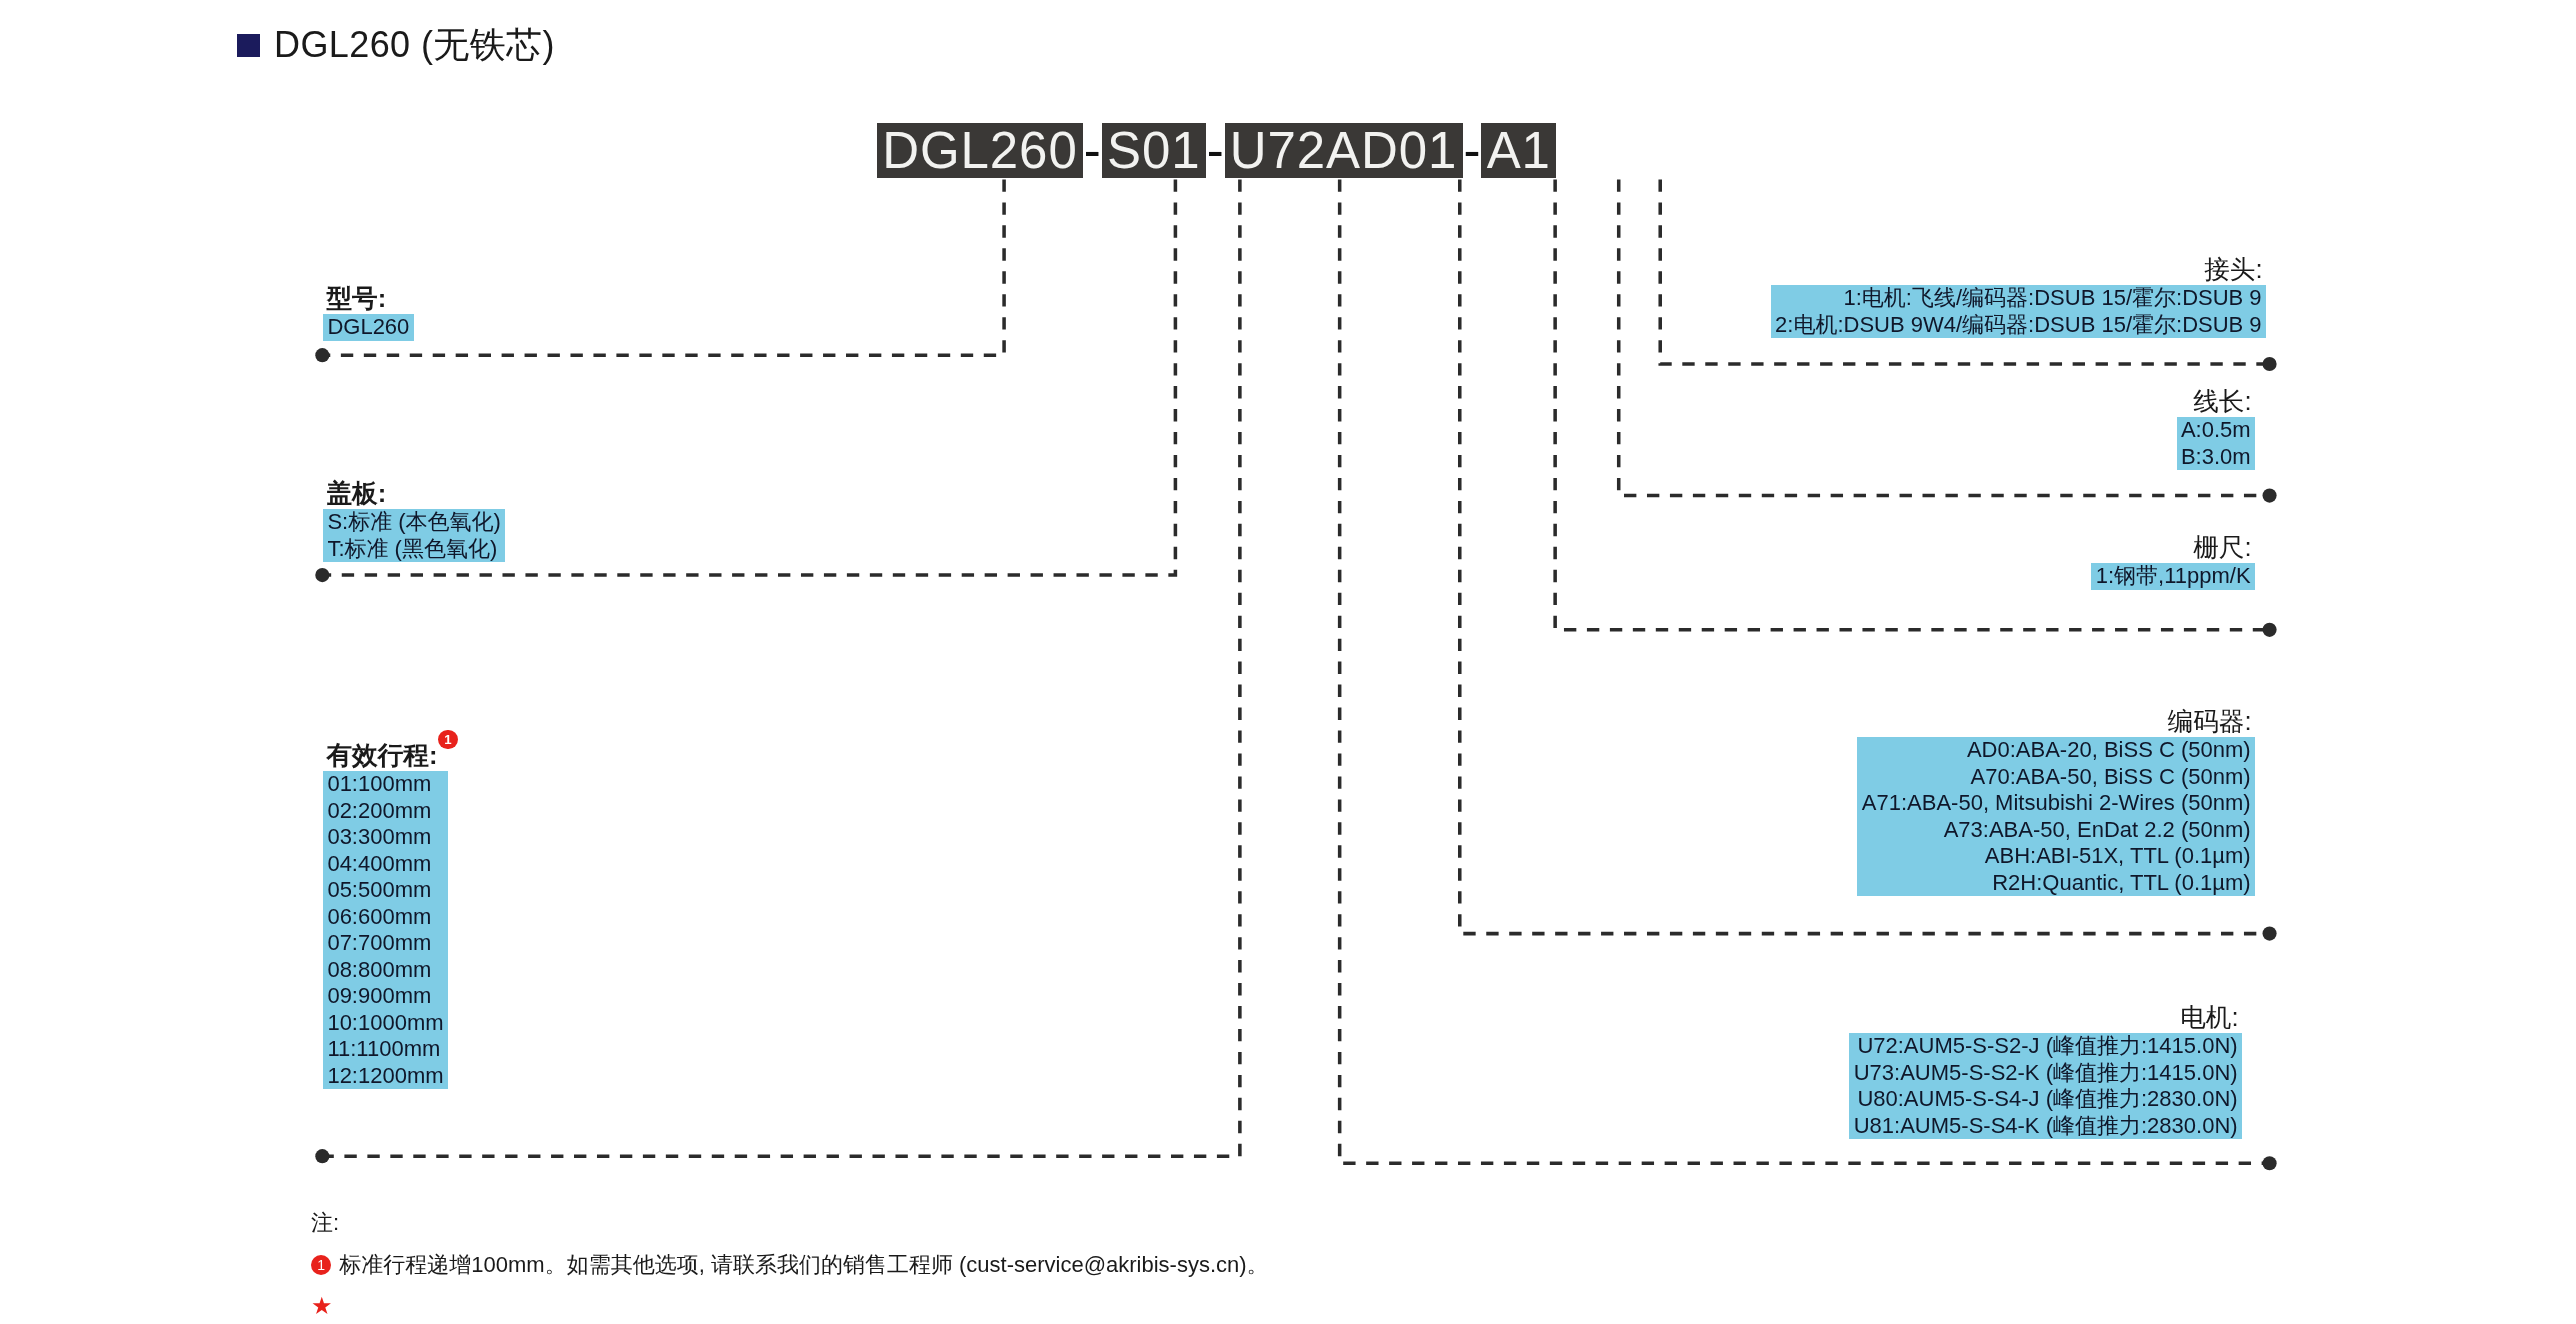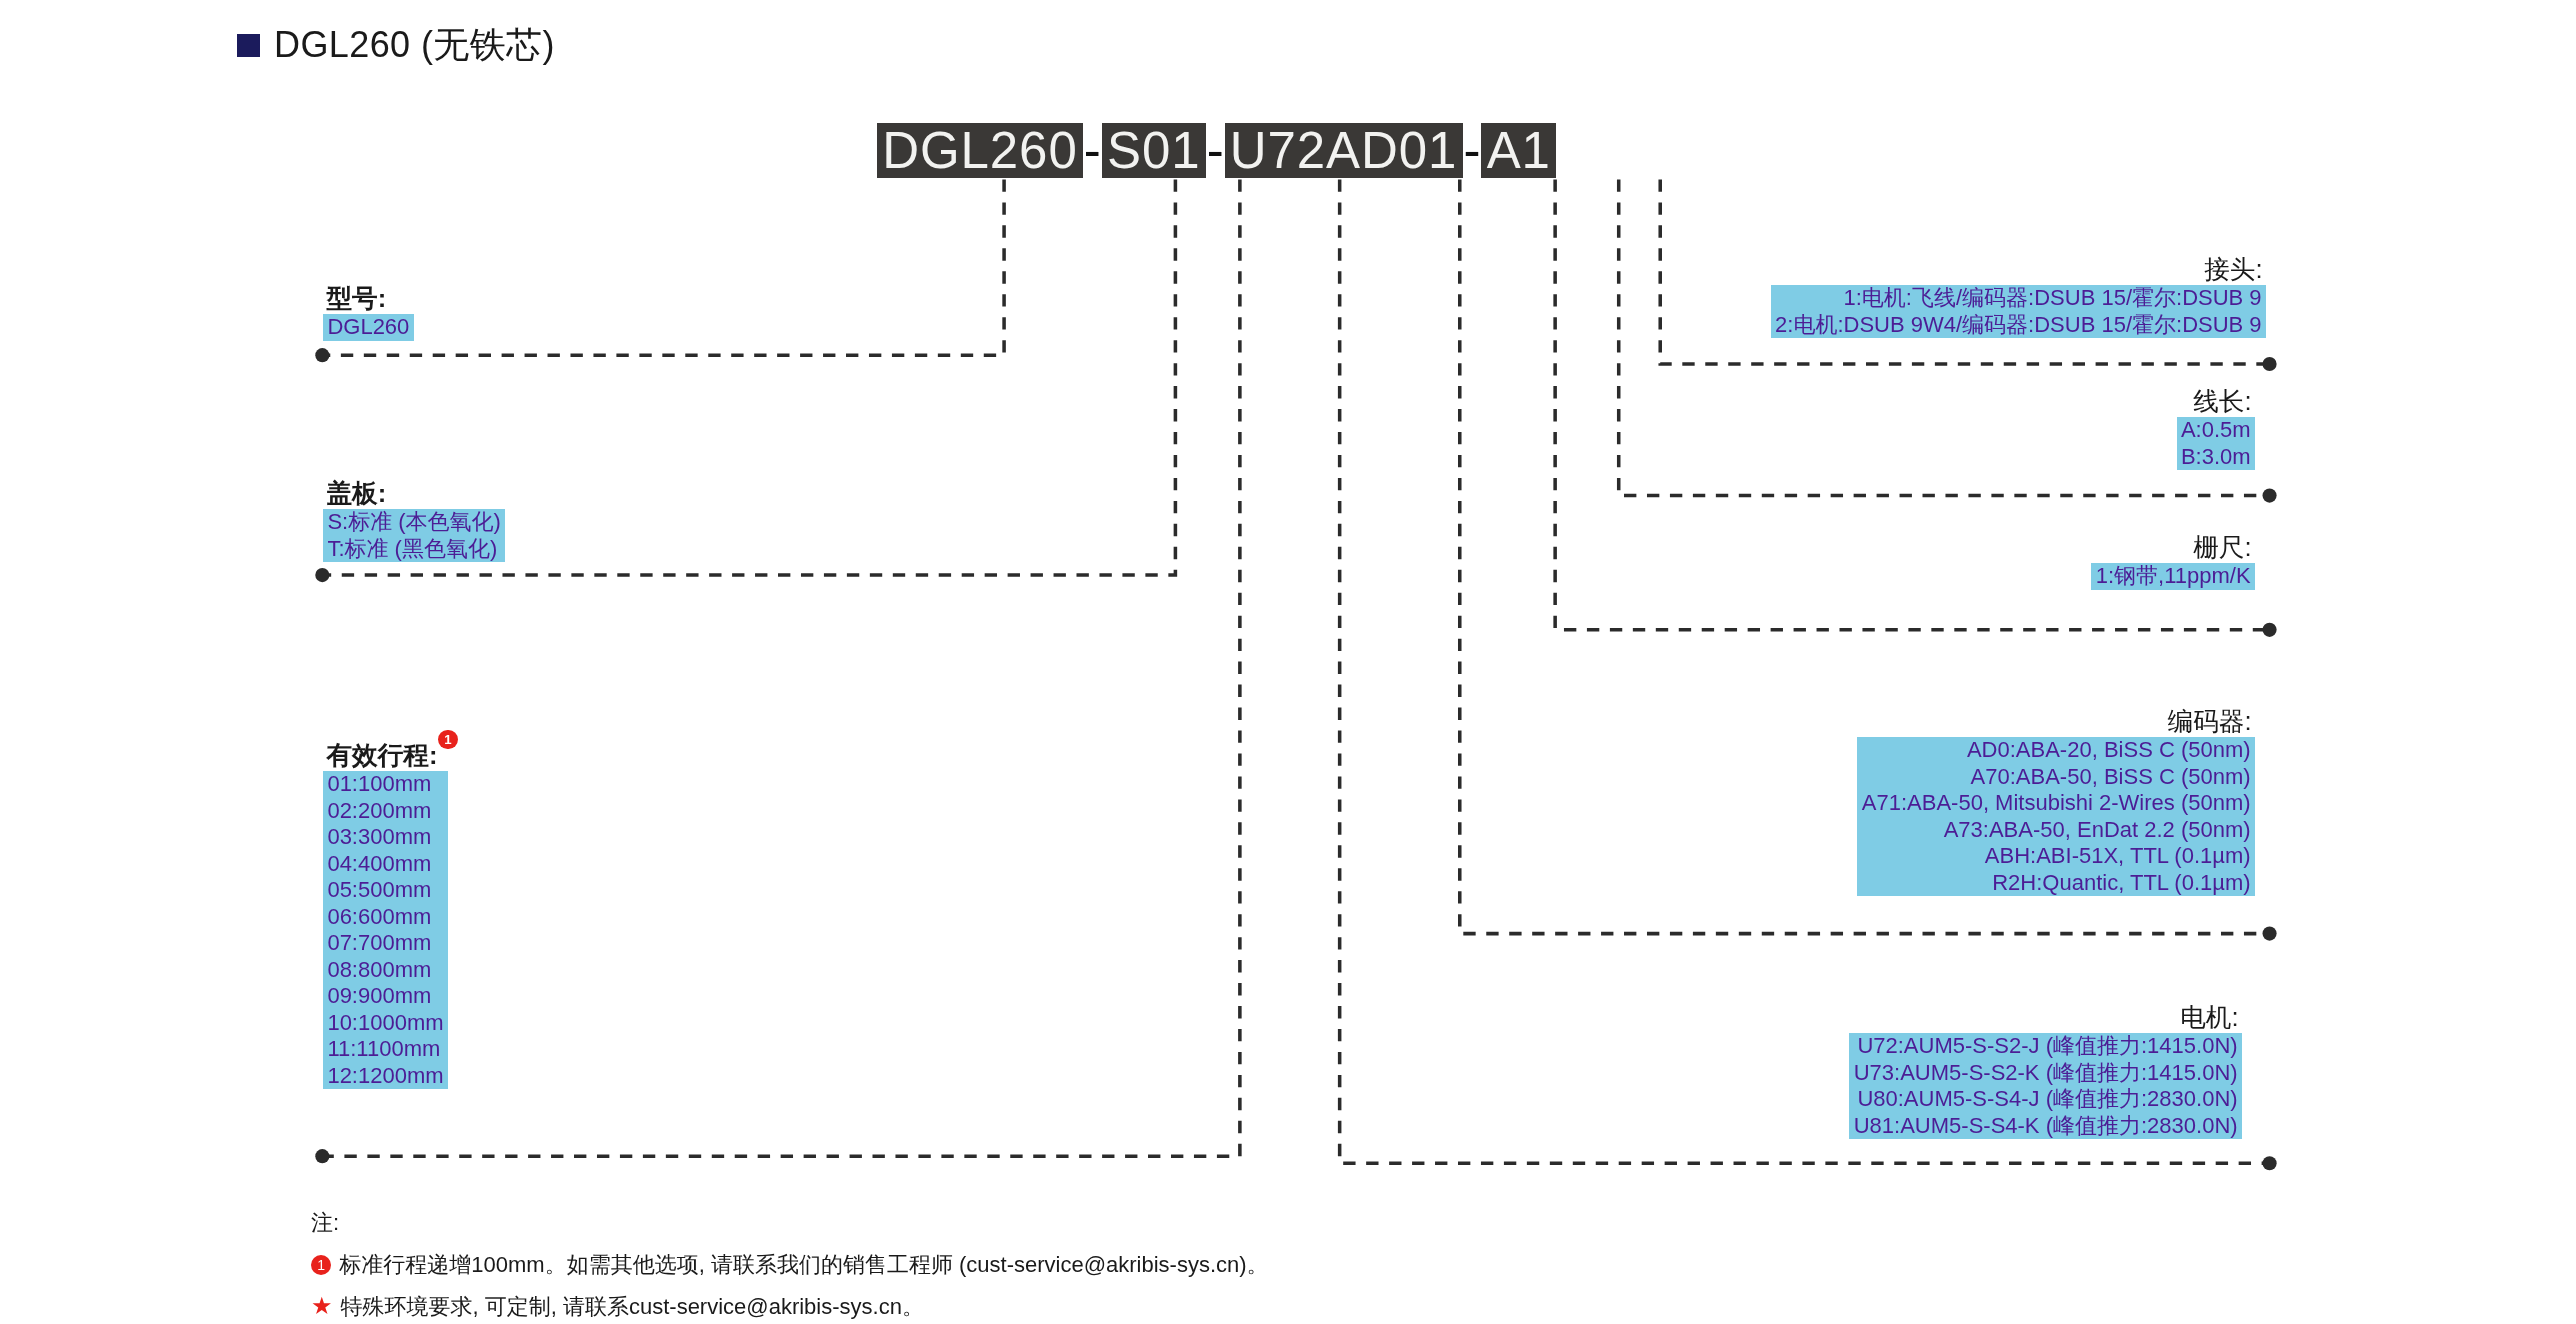--- a/index.html
+++ b/index.html
@@ -87,21 +87,21 @@
     position: relative;
     display: block;
   }
   .group-options {
     background: #7fcce5;
     display: inline-block;
   }
   .opt {
     font-size: 22px;
     line-height: 26.5px;
-    color: #4c1d95;
+    color: #0f172a;
     padding: 0 4.4px;
     white-space: nowrap;
     display: block;
   }
 
   .align-left  { text-align: left; }
   .align-right { text-align: right; }
   .align-left  .group-label { text-align: left; padding-left: 3.5px; font-weight: bold; }
   .align-right .group-label { text-align: right; padding-right: 3.5px; }
 
@@ -298,18 +298,17 @@
   <div class="notes">
     <span class="notes-title">注:</span>
 
     <div class="note-line">
       <span class="note-badge">1</span>
       <span class="note-text">标准行程递增100mm。如需其他选项, 请联系我们的销售工程师 (cust-service@akribis-sys.cn)。</span>
     </div>
 
     <div class="note-line">
       <span class="note-star">★</span>
-      <span class="note-text">特殊环境要求, 可定制, 请联系cust-service@akribis-sys.cn。</span>
     </div>
   </div>
 
 </div>
 
 
 </body></html>

